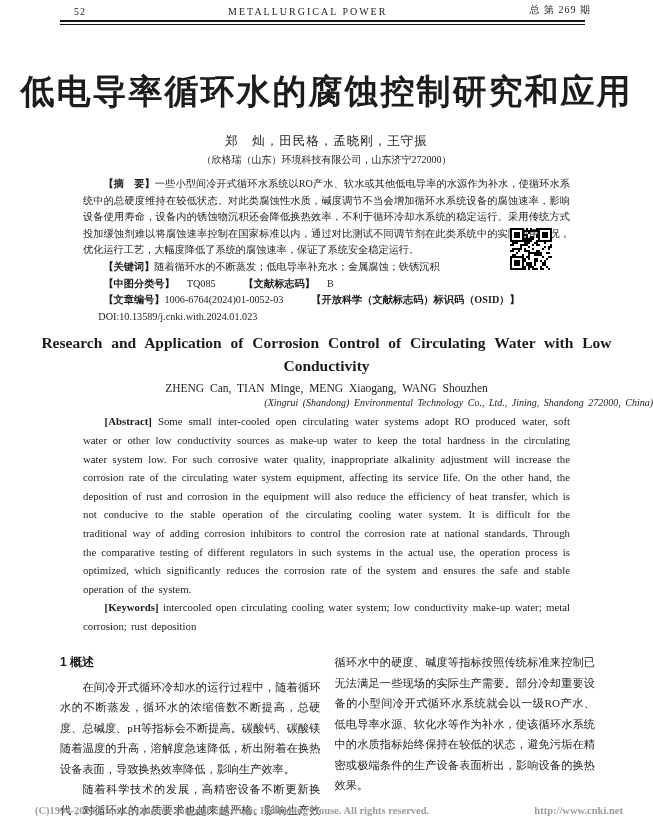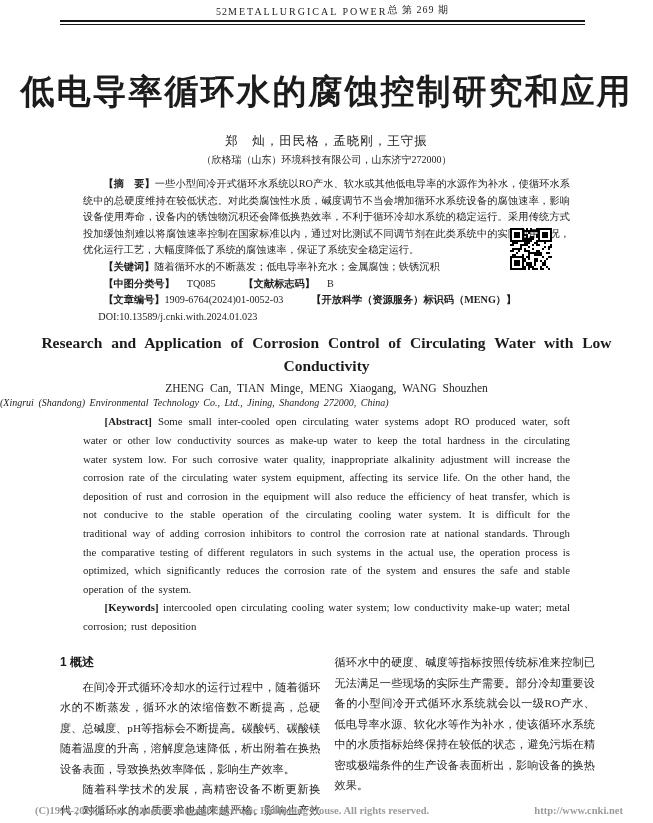--- a/index.html
+++ b/index.html
@@ -7,21 +7,21 @@
     position:relative;
     width:653px;height:823px;
     margin:0 auto;
     background:#ffffff;
     font-family:"Liberation Serif","DejaVu Serif",serif;
     color:#1c1c1c;
     overflow:hidden;
   }
   
   .running-head{
-    display:flex;justify-content:center;align-items:flex-end;
+    display:flex;justify-content:space-between;align-items:flex-end;
     padding:3px 62px 0 74px;
     font-size:10px;letter-spacing:1px;
   }
   .running-head .center{letter-spacing:2px;}
   .head-rule{
     margin:3px 68px 0 60px;
     border-top:2.5px solid #151515;
     border-bottom:1px solid #151515;
     height:2px;
   }
@@ -48,21 +48,21 @@
   
   .qr{position:absolute;left:510px;top:228px;width:42px;height:42px;}
   
   .title-en{
     margin:6px 40px 0 40px;
     text-align:center;
     font-size:15.5px;font-weight:bold;
     word-spacing:5px;line-height:23px;
   }
   .authors-en{margin-top:5px;text-align:center;font-size:11.5px;word-spacing:3px;}
-  .affil-en{margin-top:3px;text-align:left;font-size:10px;font-style:italic;word-spacing:2px;}
+  .affil-en{margin-top:3px;text-align:right;font-size:10px;font-style:italic;word-spacing:2px;}
   .en-meta{
     margin:4px 83px 17px 83px;
     font-size:10.8px;line-height:18.6px;
     text-align:justify;word-spacing:1.5px;
   }
   .en-meta p{margin:0;}
   
   .columns{
     display:flex;gap:14px;
     margin:12px 58px 0 60px;
@@ -99,21 +99,21 @@
   <div class="head-rule"></div>
 
   <div class="title-zh">低电导率循环水的腐蚀控制研究和应用</div>
   <div class="authors-zh">郑　灿，田民格，孟晓刚，王守振</div>
   <div class="affil-zh">（欣格瑞（山东）环境科技有限公司，山东济宁272000）</div>
 
   <div class="meta-block">
     <p class="indent2"><b class="lbl">【摘　要】</b><span>一些小型间冷开式循环水系统以RO产水、软水或其他低电导率的水源作为补水，使循环水系统中的总硬度维持在较低状态。对此类腐蚀性水质，碱度调节不当会增加循环水系统设备的腐蚀速率，影响设备使用寿命，设备内的锈蚀物沉积还会降低换热效率，不利于循环冷却水系统的稳定运行。采用传统方式投加缓蚀剂难以将腐蚀速率控制在国家标准以内，通过对比测试不同调节剂在此类系统中的实际使用情况，优化运行工艺，大幅度降低了系统的腐蚀速率，保证了系统安全稳定运行。</span></p>
     <p class="indent2"><b class="lbl">【关键词】</b><span>随着循环水的不断蒸发；低电导率补充水；金属腐蚀；铁锈沉积</span></p>
     <p class="indent2"><b class="lbl">【中图分类号】</b><span class="inline-gap-sm"></span><span>TQ085</span><span class="inline-gap"></span><b class="lbl">【文献标志码】</b><span class="inline-gap-sm"></span><span>B</span></p>
-    <p class="indent2"><b class="lbl">【文章编号】</b><span>1909-6764(2024)01-0052-03</span><span class="inline-gap"></span><b class="lbl">【开放科学（资源服务）标识码（MENG）】</b></p>
+    <p class="indent2"><b class="lbl">【文章编号】</b><span>1006-6764(2024)01-0052-03</span><span class="inline-gap"></span><b class="lbl">【开放科学（文献标志码）标识码（OSID）】</b></p>
     <p class="indent15">DOI:10.13589/j.cnki.with.2024.01.023</p>
   </div>
 
   <div class="qr"><svg width="42" height="42" viewBox="0 0 42 42" xmlns="http://www.w3.org/2000/svg">
         <rect x="16" y="0" width="2" height="2" fill="#000"></rect>
         <rect x="20" y="0" width="2" height="2" fill="#000"></rect>
         <rect x="26" y="0" width="2" height="2" fill="#000"></rect>
         <rect x="14" y="2" width="2" height="2" fill="#000"></rect>
         <rect x="16" y="2" width="2" height="2" fill="#000"></rect>
         <rect x="18" y="2" width="2" height="2" fill="#000"></rect>

